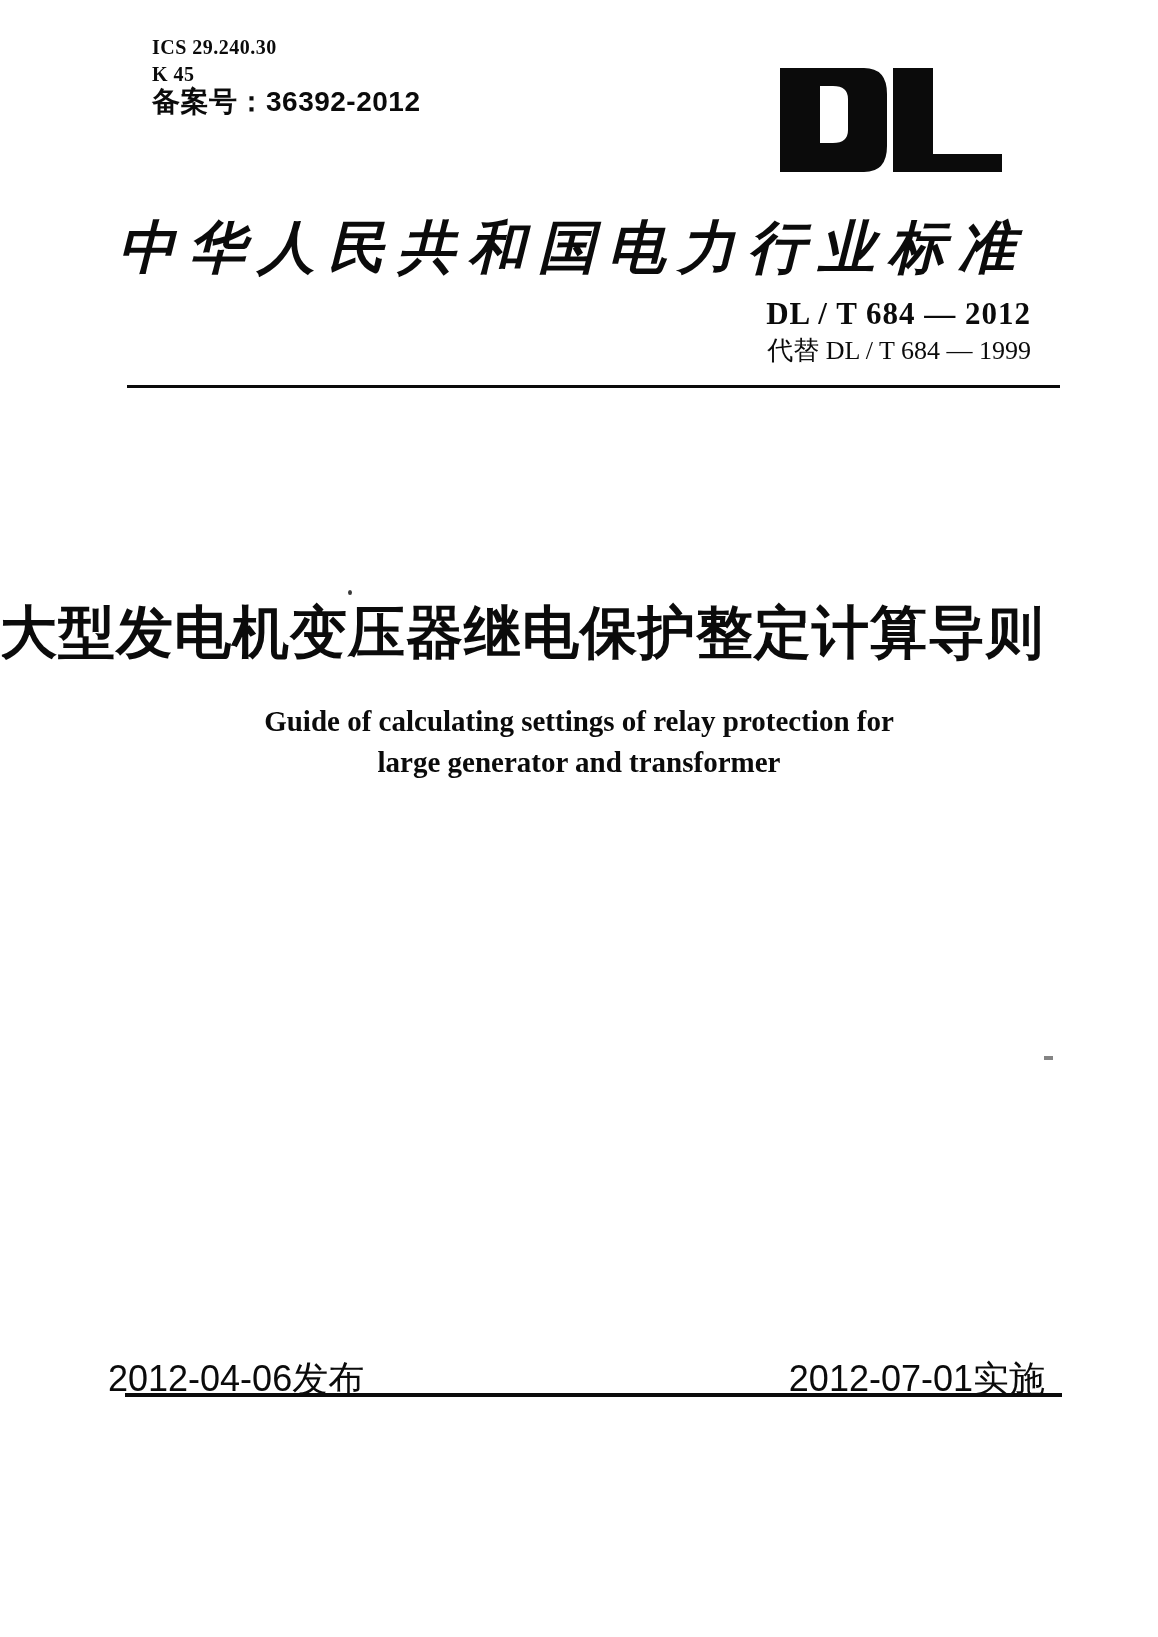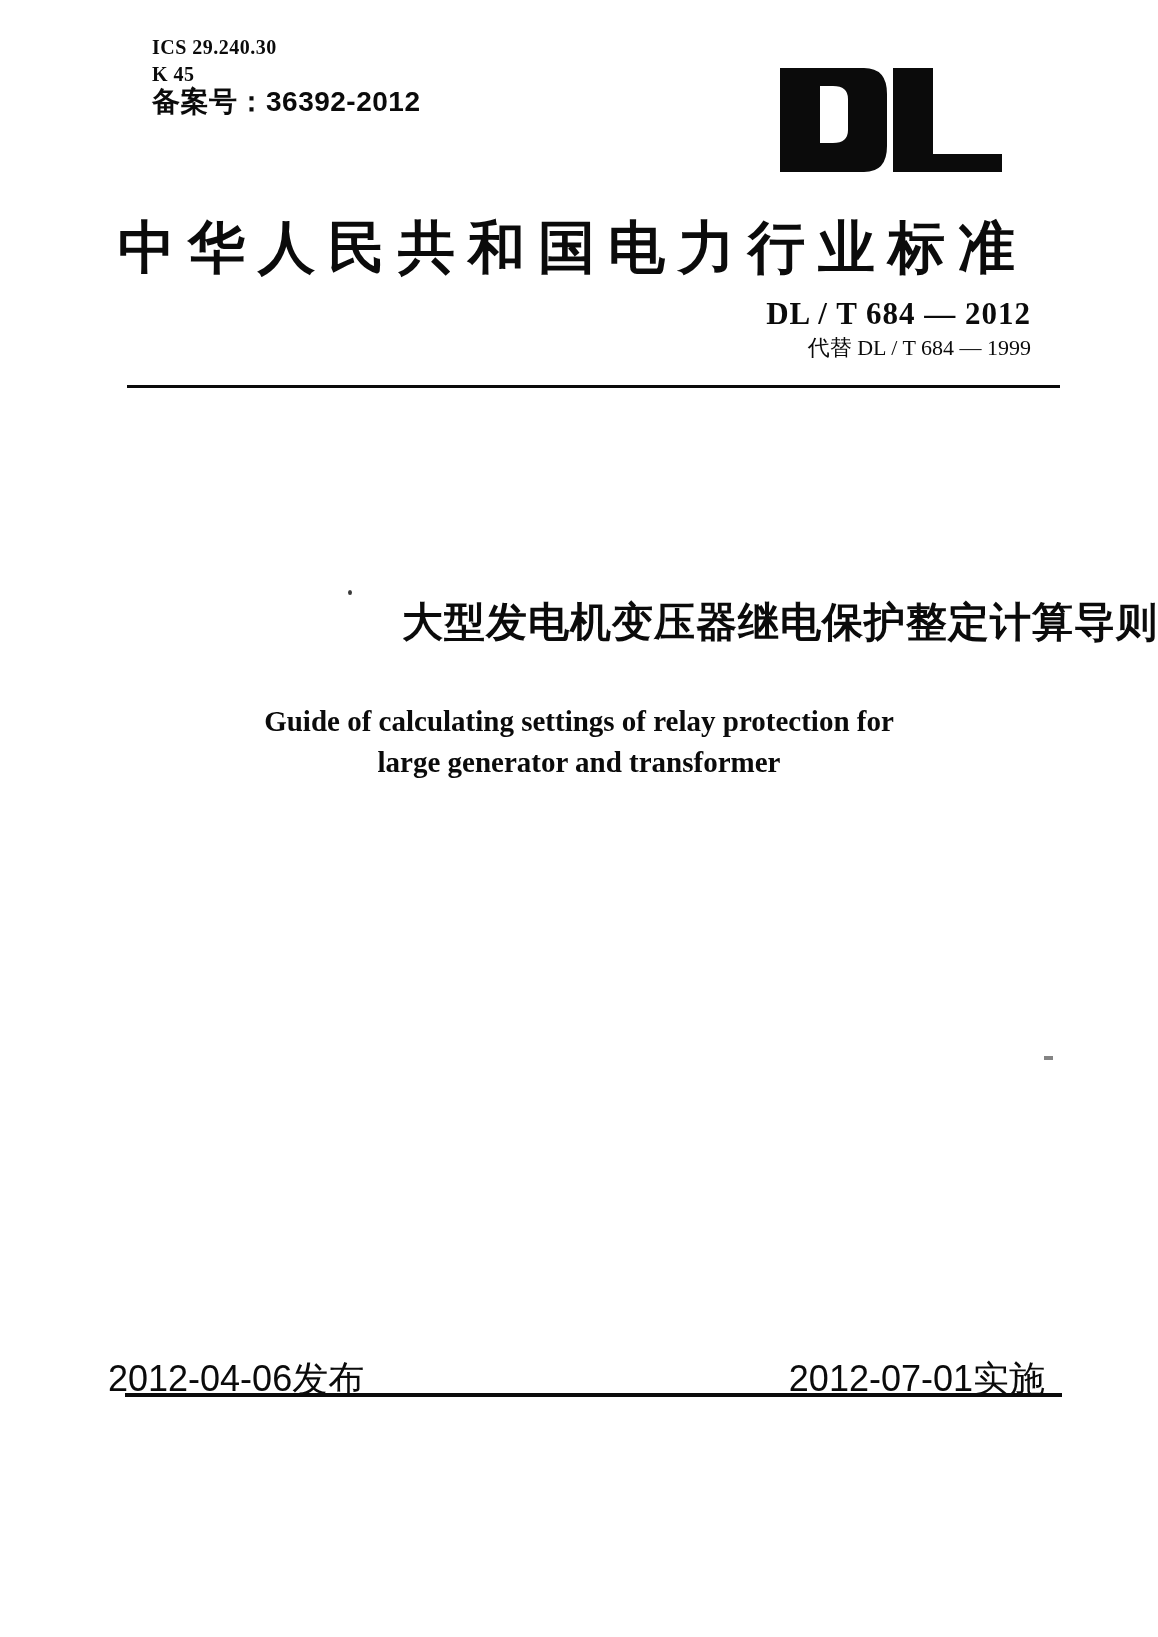--- a/index.html
+++ b/index.html
@@ -42,59 +42,60 @@
   
   .standard-category {
     position: absolute;
     left: 118px;
     top: 210px;
     font-size: 57px;
     font-weight: bold;
     letter-spacing: 13px;
     white-space: nowrap;
     font-family: "Liberation Serif", "DejaVu Serif", serif;
+    font-style: italic;
   }
   
   .standard-code {
     position: absolute;
     right: 127px;
     top: 296px;
     font-size: 31px;
     font-weight: bold;
     letter-spacing: 1px;
     white-space: nowrap;
     text-align: right;
   }
   .replaces-note {
     position: absolute;
     right: 127px;
     top: 333px;
-    font-size: 22px;
+    font-size: 26px;
     font-weight: normal;
     white-space: nowrap;
     text-align: right;
   }
   .rule {
     position: absolute;
     background: #0b0b0b;
   }
   .rule-top {
     left: 127px;
     top: 385px;
     width: 933px;
     height: 3px;
   }
   
   .main-title-cn {
     position: absolute;
     left: 0;
     top: 595px;
     width: 100%;
-    text-align: right;
-    font-size: 41px;
+    text-align: left;
+    font-size: 57px;
     font-weight: bold;
     letter-spacing: 1px;
     white-space: nowrap;
     font-family: "Liberation Sans", "DejaVu Sans", sans-serif;
   }
   
   .subtitle-en {
     position: absolute;
     left: 0;
     top: 701px;

